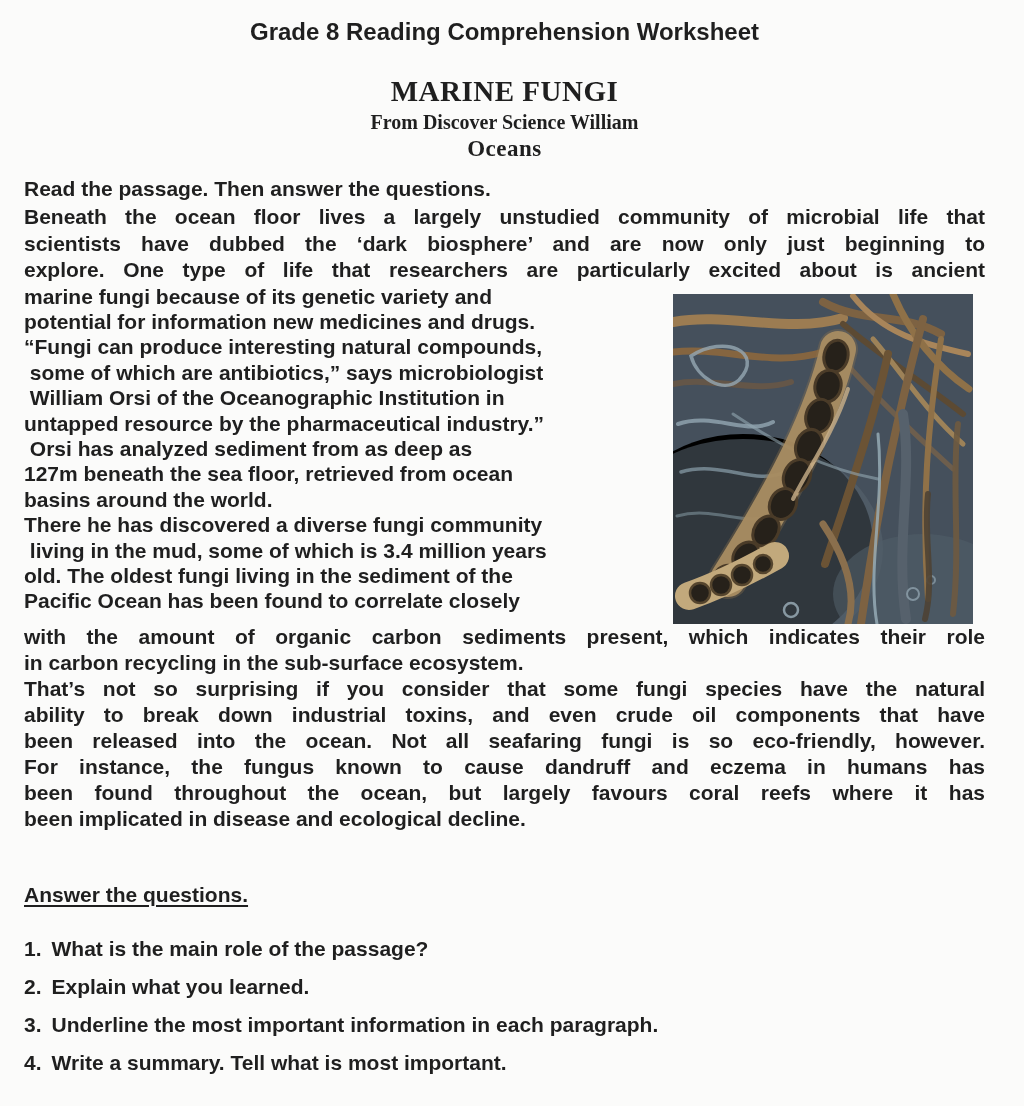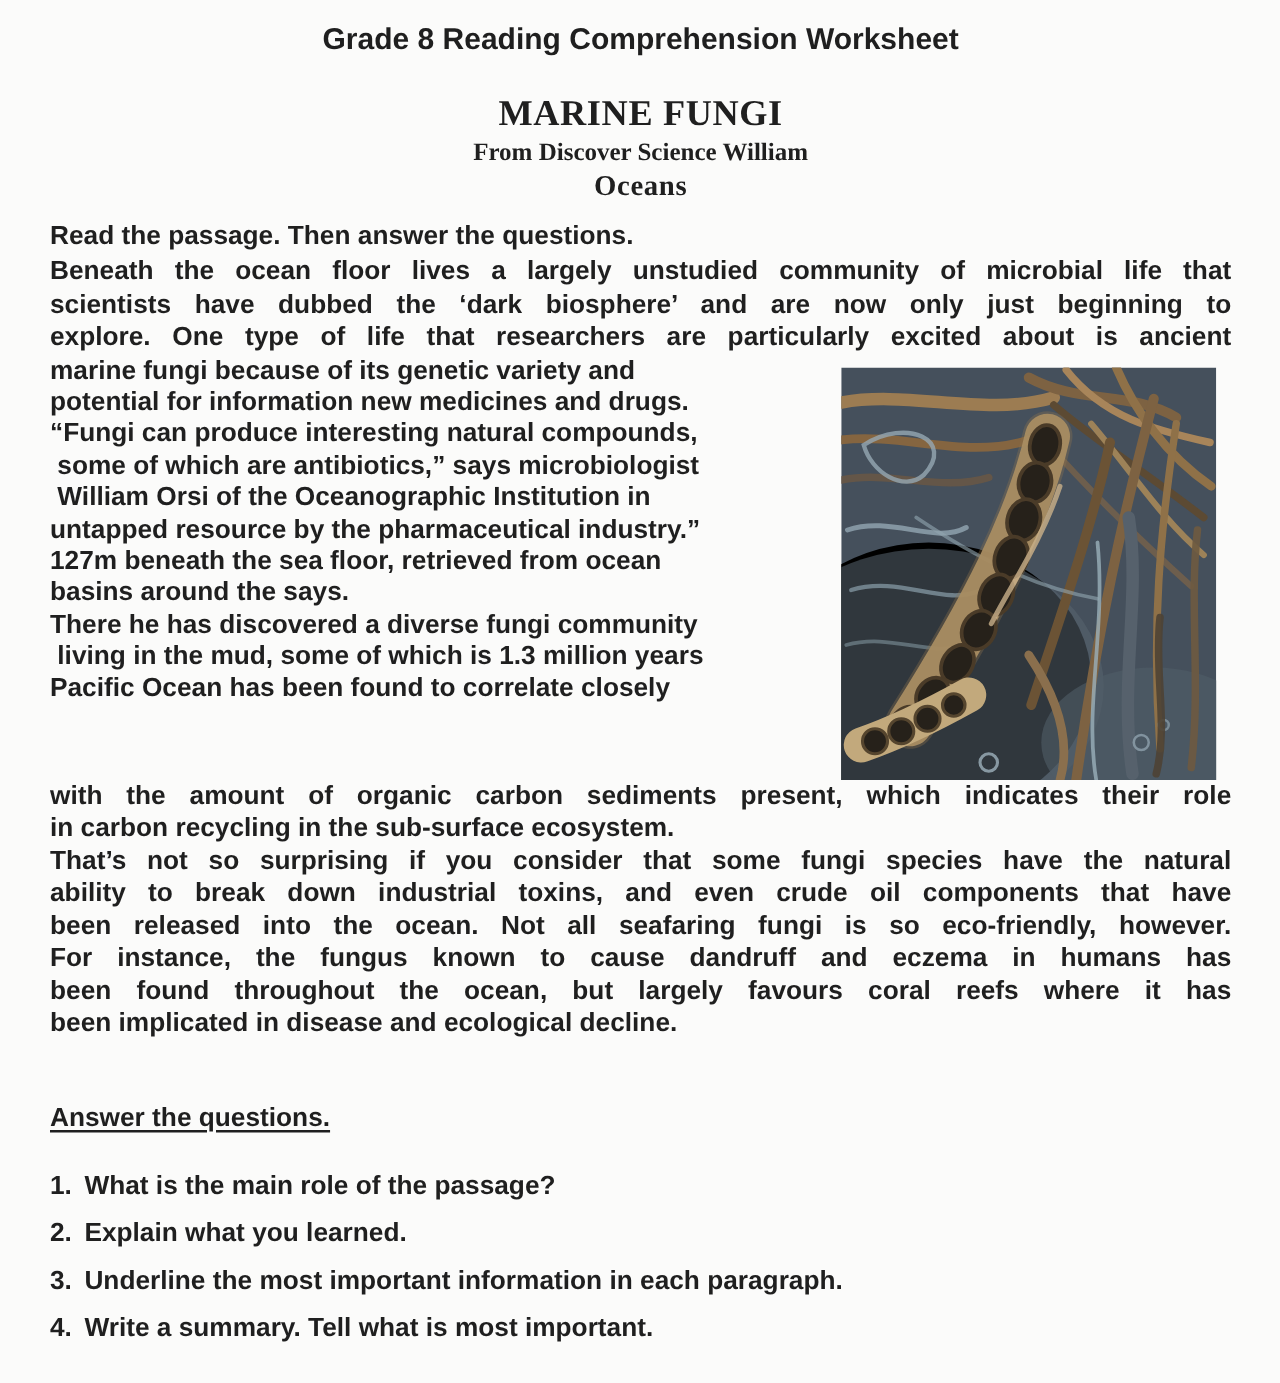--- a/index.html
+++ b/index.html
@@ -4,21 +4,21 @@
 <style>
   html,body{margin:0;padding:0;}
   body{
     width:1024px;height:1106px;overflow:hidden;
     background:#fbfbfa;
     font-family:"Liberation Sans", sans-serif;
     font-weight:bold;
     color:#1f1f1f;
     -webkit-font-smoothing:antialiased;
   }
-  .page{width:1024px;height:1106px;box-sizing:border-box;padding:18px 39px 0 40px;overflow:hidden;}
+  .page{width:1024px;height:1106px;box-sizing:border-box;padding:18px 39px 0 24px;overflow:hidden;}
   .center{text-align:center;}
   .ws-title{font-size:24px;line-height:28px;margin:0 0 0 0;}
   .passage-title{font-family:"Liberation Serif", serif;font-size:29px;line-height:30px;margin:30px 0 0 0;letter-spacing:0.5px;}
   .passage-sub{font-family:"Liberation Serif", serif;font-size:20px;line-height:24px;margin:4px 0 0 0;}
   .passage-topic{font-family:"Liberation Serif", serif;font-size:23px;line-height:26px;margin:2px 0 12px 0;letter-spacing:0.5px;}
   .instructions{font-size:21px;line-height:26px;margin:14px 0 2px 0;}
   .pline{font-size:21px;}
   .full-top .pline{line-height:26.5px;}
   .full-bot .pline{line-height:26px;}
   .pline.j{text-align:justify;text-align-last:justify;}
@@ -53,24 +53,26 @@
   </div>
 
   <div class="wrapsec">
     <div class="wrapcol">
       <div class="pline">marine fungi because of its genetic variety and</div>
       <div class="pline">potential for information new medicines and drugs.</div>
       <div class="pline">“Fungi can produce interesting natural compounds,</div>
       <div class="pline"> some of which are antibiotics,” says microbiologist</div>
       <div class="pline"> William Orsi of the Oceanographic Institution in</div>
       <div class="pline">untapped resource by the pharmaceutical industry.”</div>
+      <div class="pline"> Orsi has analyzed sediment from as deep as</div>
       <div class="pline">127m beneath the sea floor, retrieved from ocean</div>
-      <div class="pline">basins around the says.</div>
+      <div class="pline">basins around the world.</div>
       <div class="pline">There he has discovered a diverse fungi community</div>
-      <div class="pline"> living in the mud, some of which is 1.3 million years</div>
+      <div class="pline"> living in the mud, some of which is 3.4 million years</div>
+      <div class="pline">old. The oldest fungi living in the sediment of the</div>
       <div class="pline">Pacific Ocean has been found to correlate closely</div>
     </div>
 
     <svg class="photo" viewBox="0 0 300 330" xmlns="http://www.w3.org/2000/svg">
       <rect x="0" y="0" width="300" height="330" fill="#45505c"></rect>
       <ellipse cx="70" cy="250" rx="130" ry="110" fill="#5a era"></ellipse>
       <ellipse cx="70" cy="255" rx="140" ry="110" fill="#57646f" opacity="0.55"></ellipse>
       <ellipse cx="250" cy="300" rx="90" ry="60" fill="#505d68" opacity="0.6"></ellipse>
 
       <path d="M0,28 C55,18 115,40 170,24" stroke="#9c7c52" stroke-width="10" fill="none" stroke-linecap="round"></path>

